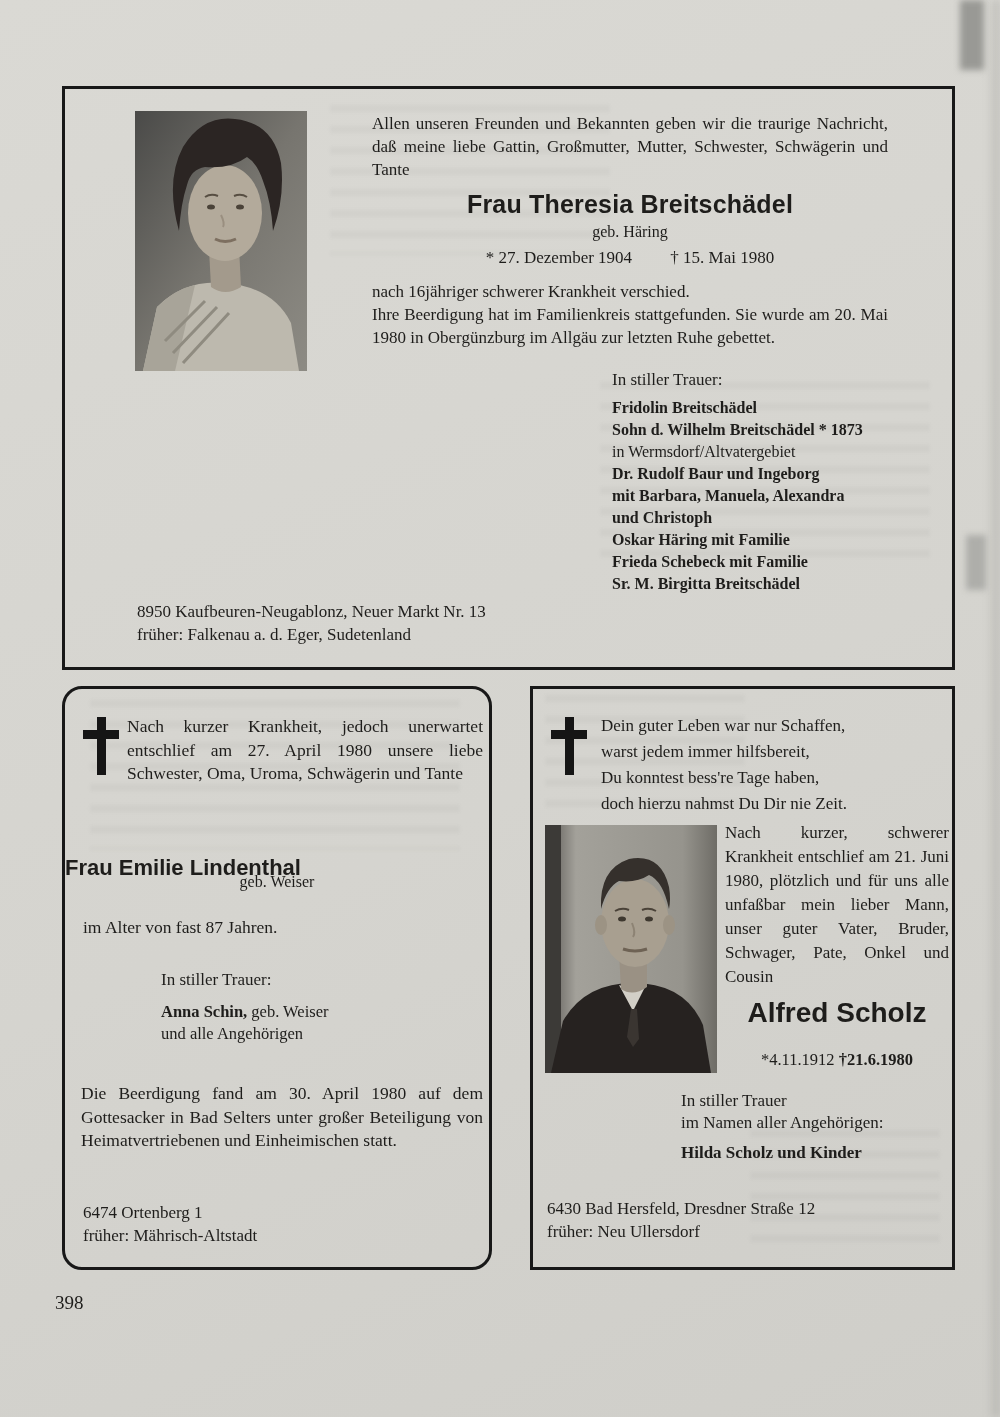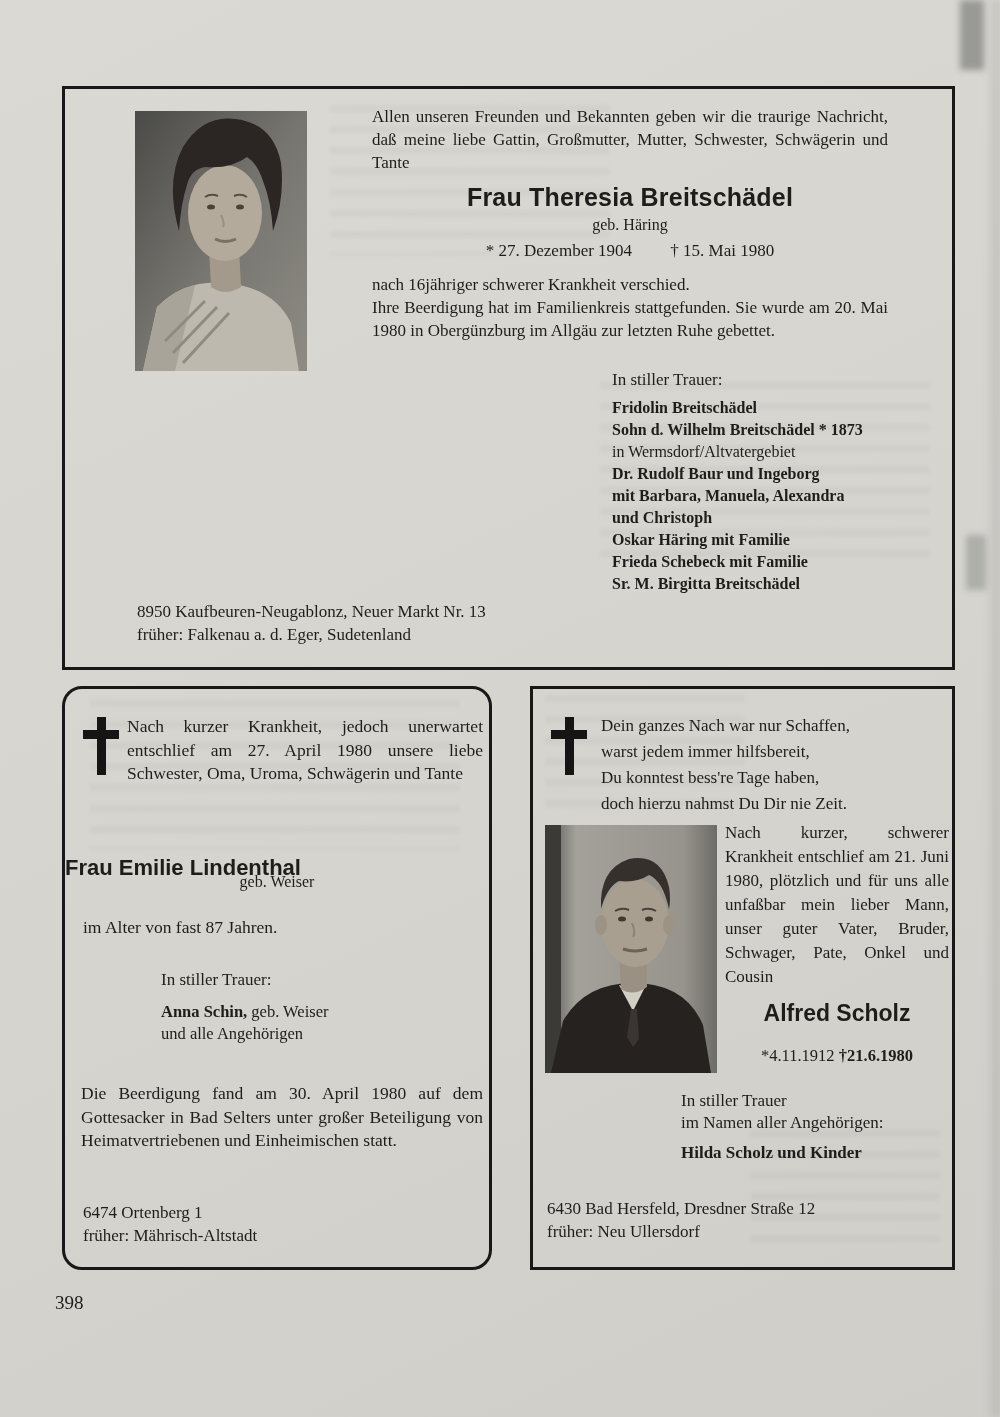--- a/index.html
+++ b/index.html
@@ -14,21 +14,21 @@
   .justify{text-align:justify;}
   .center{text-align:center;}
   .bold{font-weight:700;}
   p{margin:0;}
 
   .photo{position:absolute;overflow:hidden;}
   .photo svg{display:block;width:100%;height:100%;}
   .photo1{left:70px;top:22px;width:172px;height:260px;}
   .photo3{left:12px;top:136px;width:172px;height:248px;}
 
-  .n1-text{position:absolute;left:307px;top:16px;width:516px;font-size:17px;line-height:23px;}
+  .n1-text{position:absolute;left:307px;top:23px;width:516px;font-size:17px;line-height:23px;}
   .n1-text .name{font-size:25px;margin:12px 0 0 0;text-align:center;letter-spacing:.2px;}
   .n1-text .maiden{margin-top:4px;font-size:16px;}
   .n1-text .dates{margin-top:3px;font-size:17px;}
   .datesgap{margin-left:34px;}
   .n1-text .bodyline{margin-top:11px;}
   .n1-trauer{position:absolute;left:547px;top:281px;width:300px;font-size:17px;}
   .mourners{margin-top:7px;font-size:16px;line-height:22px;font-weight:700;}
   .mourners .reg{font-weight:400;}
   .n1-addr{position:absolute;left:72px;top:511px;font-size:17px;line-height:23px;}
 
@@ -41,21 +41,21 @@
   .n2-maiden{position:absolute;left:0;right:0;top:184px;font-size:16px;text-align:center;}
   .n2-age{position:absolute;left:18px;top:228px;font-size:17.5px;}
   .n2-trauer{position:absolute;left:96px;top:281px;font-size:17px;}
   .n2-m1{margin-top:12px;font-size:16.5px;}
   .n2-m2{margin-top:2px;font-size:16.5px;font-weight:400;}
   .n2-body{position:absolute;left:16px;top:393px;width:402px;font-size:17.5px;line-height:23.5px;}
   .n2-addr{position:absolute;left:18px;top:512px;font-size:17px;line-height:23px;}
 
   .n3-verse{position:absolute;left:68px;top:24px;font-size:17px;line-height:26px;}
   .n3-col{position:absolute;left:192px;top:132px;width:224px;font-size:17px;line-height:24px;}
-  .n3-name{font-size:23px;margin-top:12px;text-align:center;}
+  .n3-name{font-size:28px;margin-top:12px;text-align:center;}
   .n3-dates{margin-top:6px;font-size:16.5px;text-align:center;}
   .n3-dates .datesgap2{font-weight:bold;}
   .n3-trauer{position:absolute;left:148px;top:401px;font-size:17px;line-height:22px;}
   .n3-hilda{margin-top:8px;font-weight:700;}
   .n3-addr{position:absolute;left:14px;top:508px;font-size:17px;line-height:23px;}
 
   .pagenum{position:absolute;left:55px;top:1292px;font-size:19px;}
 
   
   .ghost{position:absolute;filter:blur(2px);opacity:.45;pointer-events:none;
@@ -168,21 +168,21 @@
     <div class="n2-addr">
       <div>6474 Ortenberg 1</div>
       <div>früher: Mährisch-Altstadt</div>
     </div>
   </section>
 
   <section class="notice notice-br">
     <div class="cross"></div>
 
     <div class="n3-verse">
-      <div>Dein ganzes Nach war nur Schaffen,</div>
+      <div>Dein guter Leben war nur Schaffen,</div>
       <div>warst jedem immer hilfsbereit,</div>
       <div>Du konntest bess're Tage haben,</div>
       <div>doch hierzu nahmst Du Dir nie Zeit.</div>
     </div>
 
     <div class="photo photo3">
       <svg viewBox="0 0 172 248" preserveAspectRatio="none">
         <defs>
           <linearGradient id="mbg" x1="0" y1="0" x2="1" y2="0">
             <stop offset="0" stop-color="#55534f"></stop>

